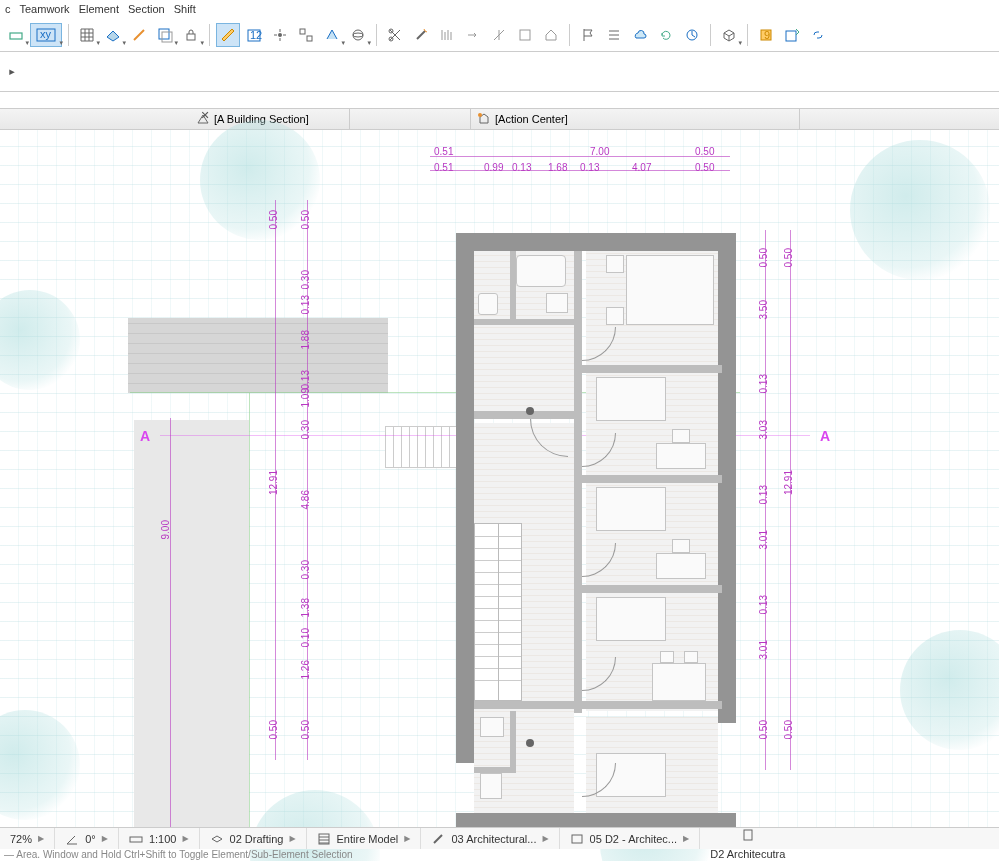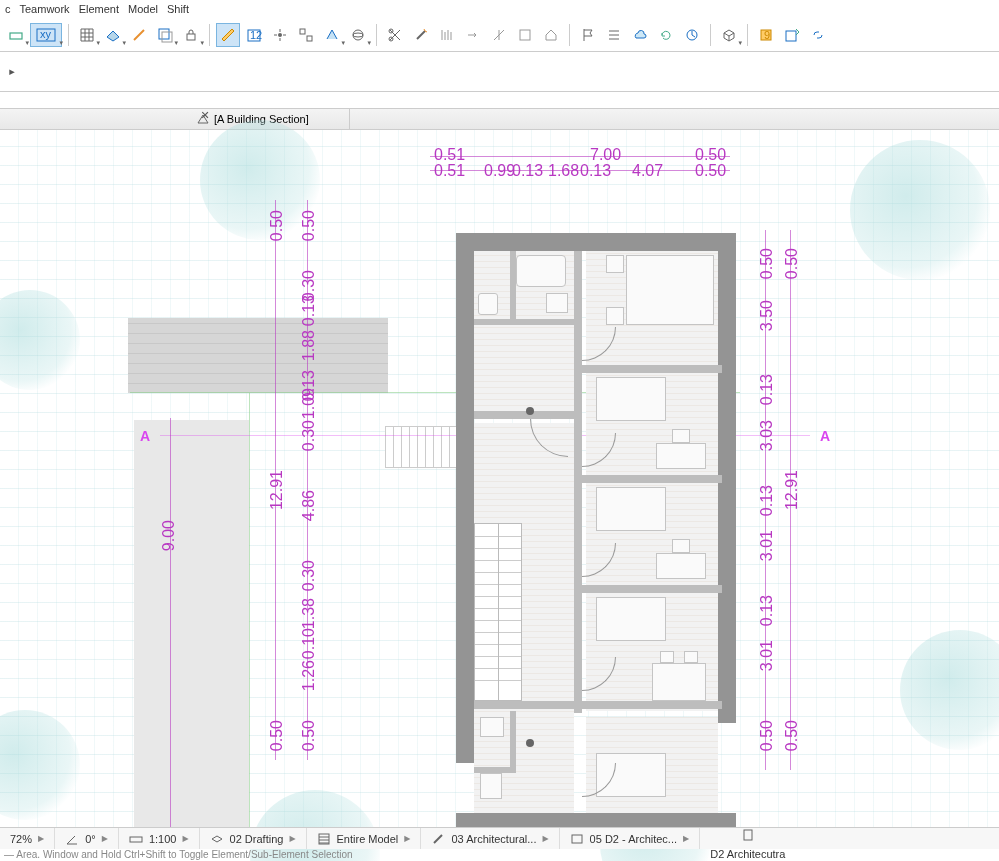--- a/index.html
+++ b/index.html
@@ -34,21 +34,21 @@
 .steps div{height:100%;width:8px;border-right:1px solid #ccc;float:left;}
 
 .building{position:absolute;left:456px;top:103px;width:280px;height:529px;}
 .wall{position:absolute;background:#949494;}
 .floor{position:absolute;background:repeating-linear-gradient(0deg,#f2f2f2 0 5px,#ece8e4 5px 6px);}
 .thinwall{position:absolute;background:#bdbdbd;}
 .door{position:absolute;border:1px solid #999;border-radius:0 0 0 100%;border-top:none;border-right:none;}
 .furn{position:absolute;border:1px solid #c4c4c4;background:#fafafa;}
 .dot{position:absolute;width:8px;height:8px;border-radius:50%;background:#666;}
 
-.dim{position:absolute;color:#b838c2;font-size:16px;white-space:nowrap;}
+.dim{position:absolute;color:#b838c2;font-size:10px;white-space:nowrap;}
 .dimline{position:absolute;background:#b838c2;opacity:.6;}
 .dim.v{writing-mode:vertical-rl;transform:rotate(180deg);}
 .secmark{position:absolute;color:#d946ef;font-size:14px;font-weight:600;}
 .greenline{position:absolute;background:#7cc97c;opacity:.5;}
 
 .stairs{position:absolute;background:#fff;border:1px solid #bbb;}
 .stairs .tread{position:absolute;left:0;right:0;height:1px;background:#ccc;}
 
 .statusbar{position:absolute;left:0;bottom:12px;right:0;height:22px;background:#f7f7f7;border-top:1px solid #ccc;display:flex;align-items:center;color:#333;}
 .statusbar .cell{padding:0 10px;border-right:1px solid #ddd;display:flex;align-items:center;gap:6px;height:100%;text-align:right;}
@@ -58,21 +58,21 @@
 
 svg{display:block;}
 </style>
 </head>
 <body>
 
 <div class="menubar">
 <span>c</span>
 <span>Teamwork</span>
 <span>Element</span>
-<span>Model</span>
+<span>Section</span>
 <span>Shift</span>
 </div>
 
 <div class="toolbar">
 <div class="tbtn drop">
       <svg width="16" height="16">
         <rect x="2" y="6" width="12" height="6" fill="none" stroke="#4a8" stroke-width="1.2"></rect>
       </svg>
     </div>
 <div class="tbtn drop wide highlighted">
@@ -243,20 +243,29 @@
 
 <div class="tabstrip">
 <div class="closebtn" style="position:absolute;left:194px;">✕</div>
 <div class="tab first">
   <span class="smicon">
         <svg width="14" height="14">
           <path d="M2 11 L7 3 L12 11 Z" fill="none" stroke="#666"></path>
         </svg>
       </span>
   <span>[A Building Section]</span>
+</div>
+<div class="tab" style="min-width:330px;border-left:1px solid #ccc;margin-left:120px;">
+  <span class="smicon">
+        <svg width="14" height="14">
+          <path d="M3 11 h8 v-6 l-4-3 l-4 3 z" fill="none" stroke="#666"></path>
+          <circle cx="3" cy="3" r="2" fill="#e89030"></circle>
+        </svg>
+      </span>
+  <span>[Action Center]</span>
 </div>
 </div>
 
 <div class="canvas">
 <div class="grass"></div>
 
 <div class="shrub" style="left:200px;top:-10px;width:120px;height:120px;"></div>
 <div class="shrub" style="left:850px;top:10px;width:140px;height:140px;"></div>
 <div class="shrub" style="left:-20px;top:160px;width:100px;height:100px;"></div>
 <div class="shrub" style="left:250px;top:660px;width:130px;height:130px;"></div>

